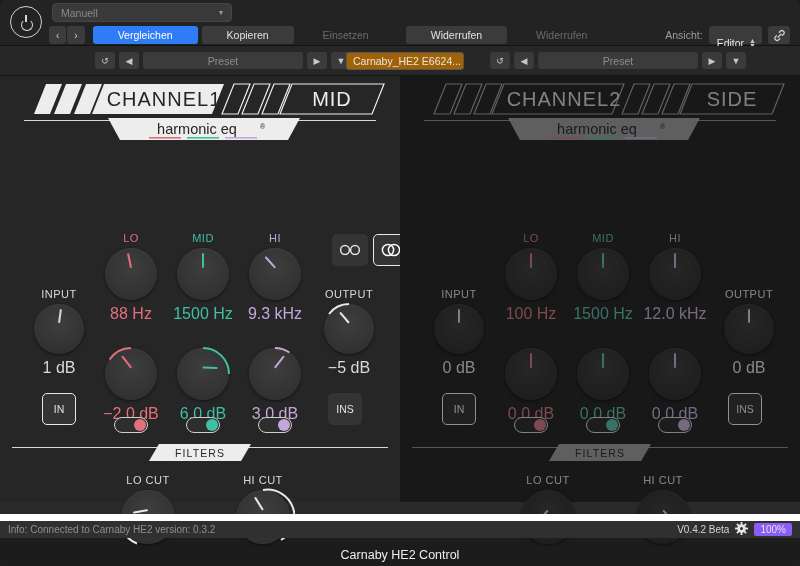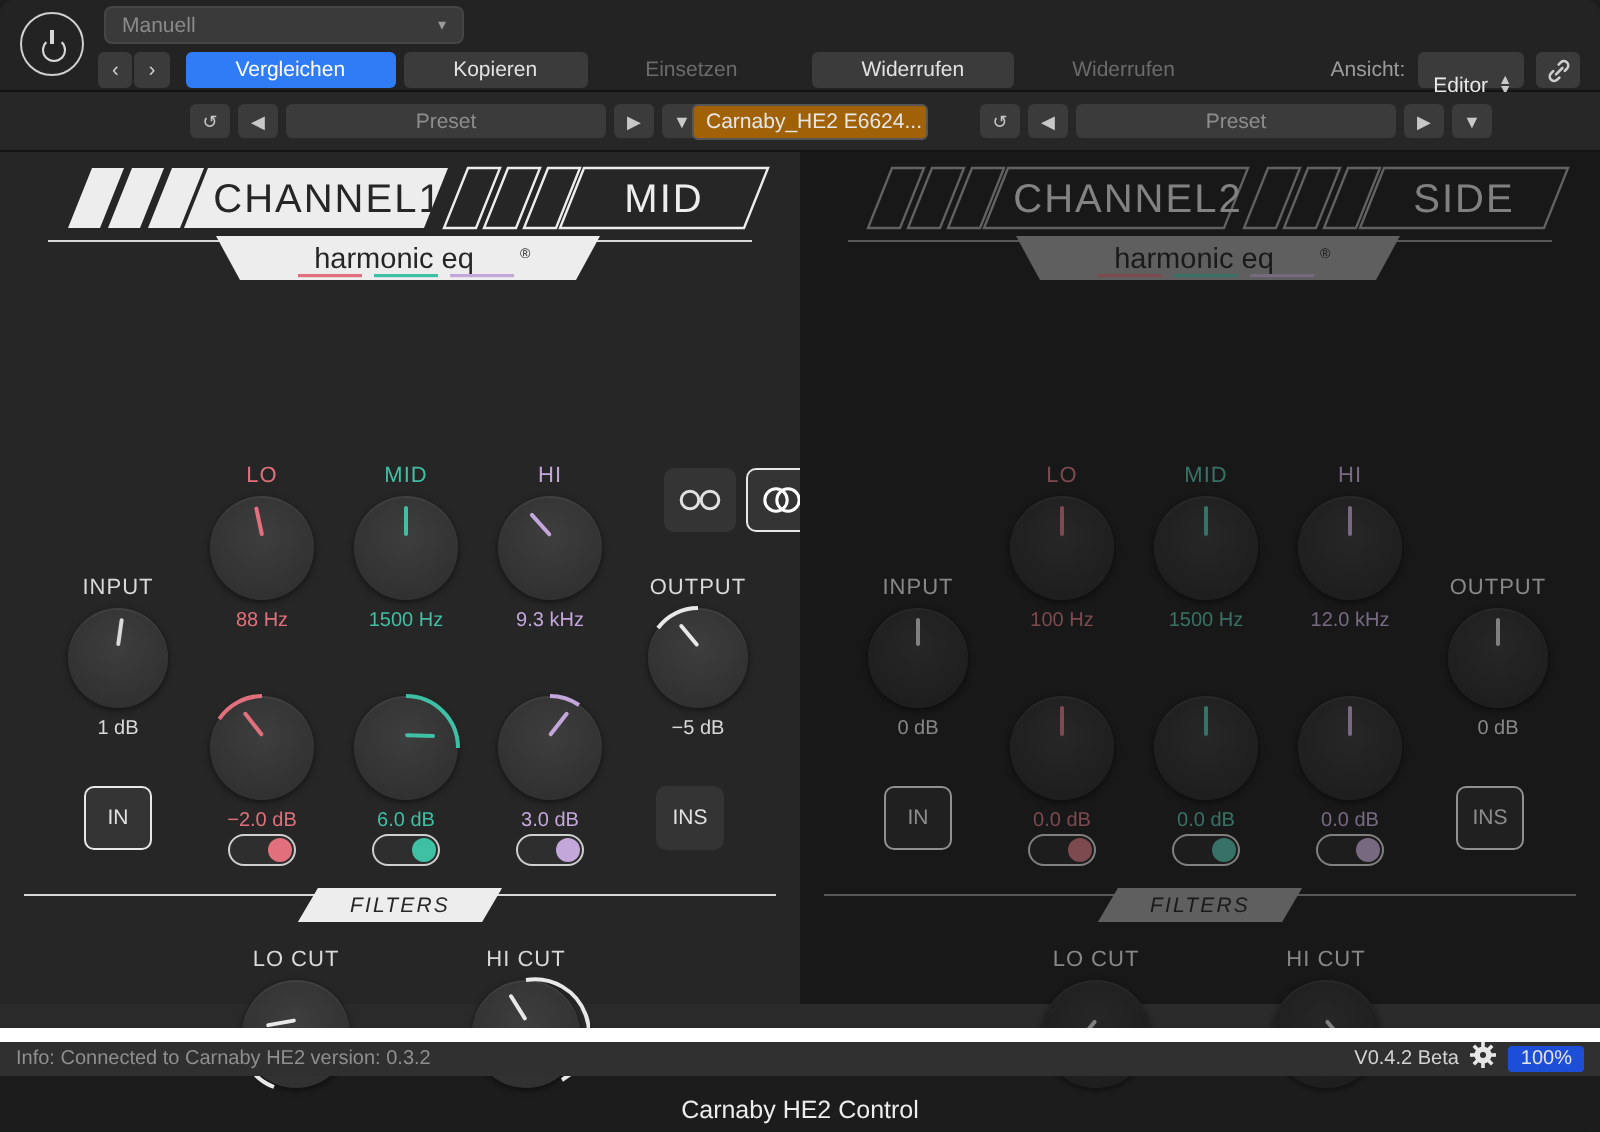--- a/index.html
+++ b/index.html
@@ -156,21 +156,21 @@
   .banner svg { display: block; }
   .hdr-rule {
     position: absolute; left: 12px; right: 12px; top: 40px;
     height: 1px; background: #d8d8d8;
   }
   .chan.dim .hdr-rule { background: #8d8d8d; }
 
   
   .knob-wrap { position: absolute; text-align: center; }
   .klabel { font-size: 11px; letter-spacing: .5px; margin-bottom: 4px; }
-  .kvalue { font-size: 10px; margin-top: 5px; }
+  .kvalue { font-size: 16px; margin-top: 5px; }
   .knob {
     position: relative; border-radius: 50%;
     background: radial-gradient(circle at 50% 38%, #3e3e3e, #333 62%, #2c2c2c 100%);
     box-shadow: 0 1px 3px rgba(0,0,0,.55), inset 0 1px 0 rgba(255,255,255,.05);
     margin: 0 auto;
   }
   .knob .ptr {
     position: absolute; left: 50%; top: 10%;
     width: 2px; height: 28%;
     border-radius: 1px;
@@ -218,35 +218,34 @@
   .filters-band { position: absolute; left: 12px; right: 12px; top: 368px; height: 20px; }
   .filters-rule { position: absolute; left: 0; right: 0; top: 3px; height: 1px; background: #d8d8d8; }
   .chan.dim .filters-rule { background: #8d8d8d; }
   .filters-tab {
     position: absolute; left: 50%; transform: translateX(-50%); top: 0;
     height: 17px; padding: 0 26px;
     background: #ededed; color: #272727;
     font-size: 10.5px; letter-spacing: 1.1px;
     display: flex; align-items: center; justify-content: center;
     clip-path: polygon(10px 0, 100% 0, calc(100% - 10px) 100%, 0 100%);
-    font-style: italic;
   }
   .chan.dim .filters-tab { background: #9a9a9a; color: #2a2a2a; }
 
   
   .status {
     position: relative; height: 24px;
     background: #303030; border-top: 7px solid #ffffff;
     display: flex; align-items: center; margin-top: 12px;
   }
   .status-info { position: absolute; left: 8px; font-size: 10px; color: #8f8f8f; }
   .status-right { position: absolute; right: 8px; display: flex; align-items: center; gap: 6px; }
   .status-ver { font-size: 10px; color: #d3d3d3; }
   .zoom-box {
-    background: #1d4ed8; border-radius: 2px; padding: 1px 6px;
+    background: #8b5cf6; border-radius: 2px; padding: 1px 6px;
     font-size: 10px; color: #e4e4e4;
   }
   .footer {
     height: 34px; background: #1c1c1c;
     display: flex; align-items: center; justify-content: center;
   }
   .footer-text { font-size: 12.5px; color: #ededed; }
 </style>
 </head>
 <body>

